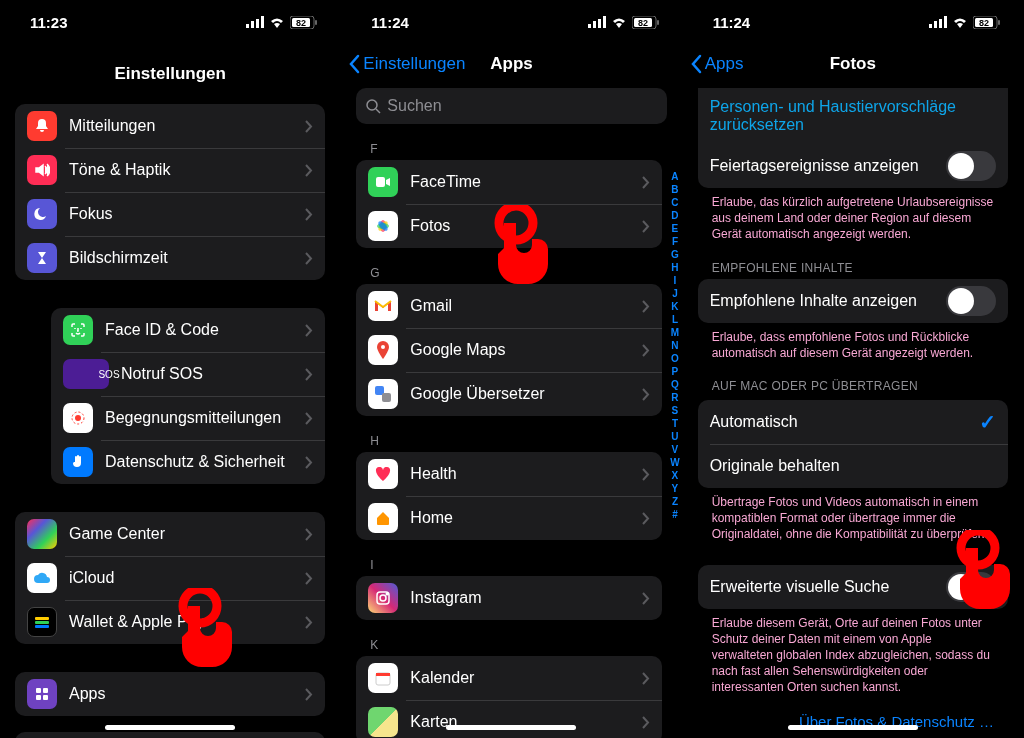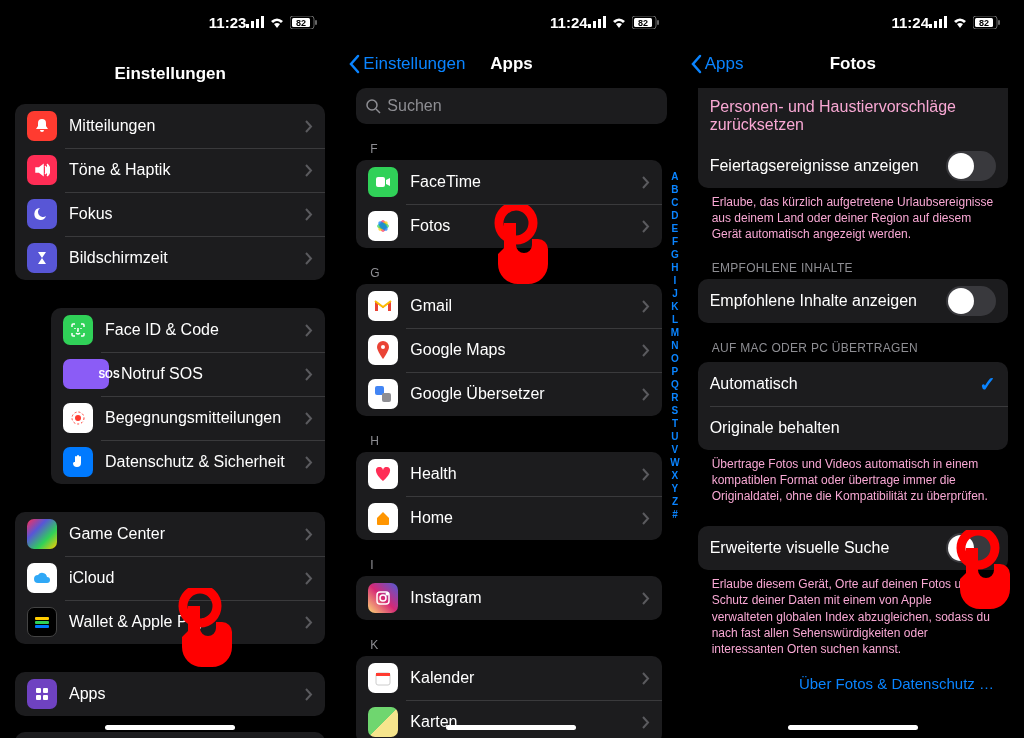--- a/index.html
+++ b/index.html
@@ -16,21 +16,21 @@
     width: 341.33px;
     height: 738px;
     position: relative;
     overflow: hidden;
     background: #000;
     border-right: 1px solid #000;
   }
   .status-bar {
     height: 44px;
     display: flex;
-    justify-content: flex-end;
+    justify-content: space-between;
     align-items: center;
     padding: 0 22px 0 30px;
     font-size: 15px;
     font-weight: 600;
   }
   .status-right { display: flex; align-items: center; gap: 5px; }
   .status-right svg { display: block; }
   .nav-bar {
     height: 40px;
     display: flex;
@@ -113,21 +113,21 @@
     right: 2px;
     top: 170px;
     display: flex;
     flex-direction: column;
     font-size: 10px;
     font-weight: 600;
     color: #0a84ff;
     line-height: 1.3;
     text-align: center;
   }
-  .link-row { color: #f9a8d4; font-size: 16px; padding: 10px 12px;}
+  .link-row { color: #0ea5e9; font-size: 16px; padding: 10px 12px;}
   .toggle {
     width: 50px; height: 30px;
     background: #39393d;
     border-radius: 15px;
     position: relative;
     flex-shrink: 0;
   }
   .toggle::after {
     content: "";
     position: absolute;
@@ -234,21 +234,21 @@
             <svg width="16" height="16" viewBox="0 0 16 16" fill="none" stroke="#fff" stroke-width="1.5">
               <path d="M2 5V3a1 1 0 011-1h2M11 2h2a1 1 0 011 1v2M14 11v2a1 1 0 01-1 1h-2M5 14H3a1 1 0 01-1-1v-2M5 6v1M11 6v1M8 6v3h-1M6 11s1 1 2 1 2-1 2-1"></path>
             </svg>
           </div>
         <div class="row-label">Face ID &amp; Code</div>
         <svg class="chev" width="8" height="13">
             <path d="M1 1l5 5.5L1 12" stroke="#5a5a5e" stroke-width="2" fill="none"></path>
           </svg>
       </div>
       <div class="row">
-        <div class="app-icon" style="background:#8b5cf6;color:#fff;font-size:10px;font-weight:700;padding-left:46px;">SOS</div>
+        <div class="app-icon" style="background:#4c1d95;color:#fff;font-size:10px;font-weight:400;padding-left:46px;">SOS</div>
         <div class="row-label">Notruf SOS</div>
         <svg class="chev" width="8" height="13">
             <path d="M1 1l5 5.5L1 12" stroke="#5a5a5e" stroke-width="2" fill="none"></path>
           </svg>
       </div>
       <div class="row">
         <div class="app-icon" style="background:#fff">
             <svg width="16" height="16" viewBox="0 0 16 16">
               <circle cx="8" cy="8" r="3" fill="#ff3b30"></circle>
               <circle cx="8" cy="8" r="6" fill="none" stroke="#ff3b30" stroke-dasharray="2 2"></circle>
@@ -596,20 +596,21 @@
     </div>
     <div class="section-footer">Erlaube, das kürzlich aufgetretene Urlaubsereignisse aus deinem Land oder deiner Region auf diesem Gerät automatisch angezeigt werden.</div>
 
     <div class="section-header">EMPFOHLENE INHALTE</div>
     <div class="group" style="margin-top:4px;">
       <div class="row nosep">
         <div class="row-label">Empfohlene Inhalte anzeigen</div>
         <div class="toggle"></div>
       </div>
     </div>
+    <div class="section-footer">Erlaube, dass empfohlene Fotos und Rückblicke automatisch auf diesem Gerät angezeigt werden.</div>
 
     <div class="section-header">AUF MAC ODER PC ÜBERTRAGEN</div>
     <div class="group" style="margin-top:7px;">
       <div class="row nosep">
         <div class="row-label">Automatisch</div>
         <span class="check">✓</span>
       </div>
       <div class="row nosep">
         <div class="row-label">Originale behalten</div>
       </div>

